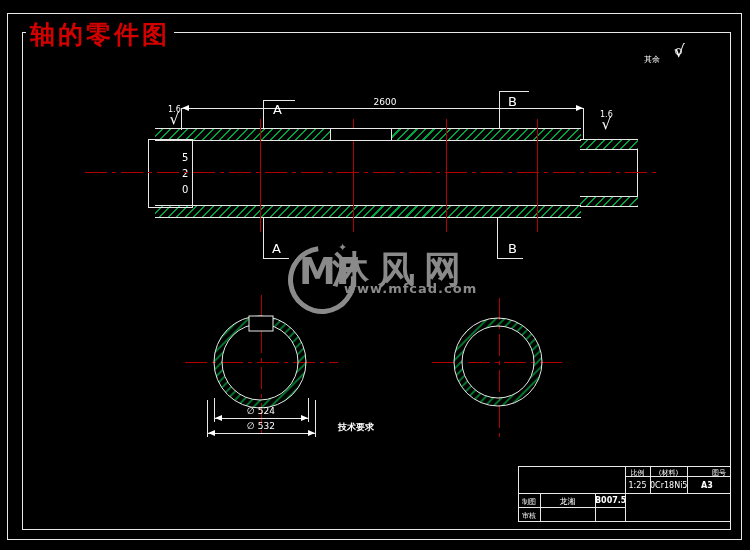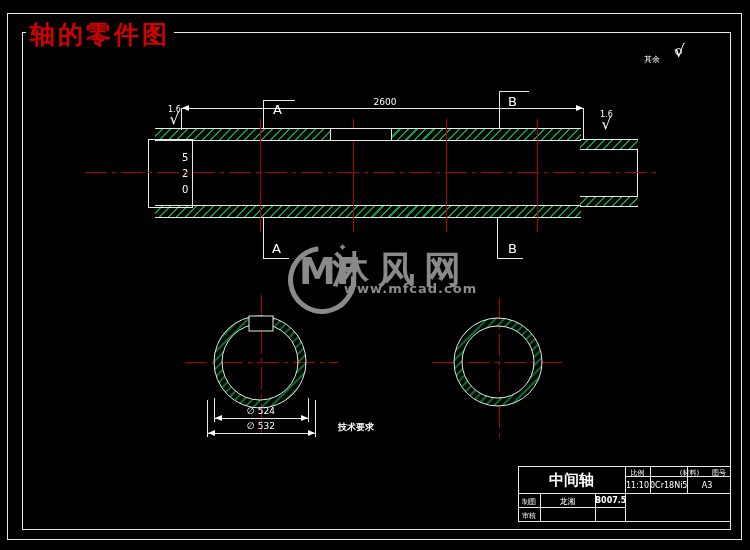--- a/index.html
+++ b/index.html
@@ -139,25 +139,24 @@
   <div class="wl" style="left:518px;top:466px;width:1px;height:55px;"></div>
   <div class="wl" style="left:625px;top:466px;width:1px;height:55px;"></div>
   <div class="wl" style="left:650px;top:466px;width:1px;height:27px;"></div>
   <div class="wl" style="left:687px;top:466px;width:1px;height:27px;"></div>
   <div class="wl" style="left:625px;top:476px;width:106px;height:1px;"></div>
   <div class="wl" style="left:518px;top:493px;width:213px;height:1px;"></div>
   <div class="wl" style="left:518px;top:507px;width:107px;height:1px;"></div>
   <div class="wl" style="left:540px;top:493px;width:1px;height:28px;"></div>
   <div class="wl" style="left:595px;top:493px;width:1px;height:28px;"></div>
 
-  <div class="txt ctr" style="left:518px;top:471px;width:107px;font-size:15px;font-weight:bold;">中间轴</div>
   <div class="txt ctr tb-label" style="left:625px;top:468px;width:25px;text-align:center;">比例</div>
-  <div class="txt ctr tb-label" style="left:650px;top:468px;width:37px;padding-left:21px;">(材料)</div>
+  <div class="txt ctr tb-label" style="left:650px;top:468px;width:37px;">(材料)</div>
   <div class="txt ctr tb-label" style="left:687px;top:468px;width:64px;">图号</div>
-  <div class="txt ctr tb-val" style="left:625px;top:481px;width:25px;">11:10</div>
+  <div class="txt ctr tb-val" style="left:625px;top:481px;width:25px;">1:25</div>
   <div class="txt ctr tb-val" style="left:650px;top:481px;width:37px;">0Cr18Ni5</div>
-  <div class="txt ctr tb-val" style="left:687px;top:481px;width:40px;">A3</div>
+  <div class="txt ctr tb-val" style="left:687px;top:481px;width:40px;font-weight:bold;">A3</div>
   <div class="txt ctr tb-label" style="left:518px;top:497px;width:22px;">制图</div>
   <div class="txt ctr tb-val" style="left:540px;top:496px;width:55px;">龙湘</div>
   <div class="txt ctr tb-val" style="left:595px;top:496px;width:30px;font-weight:bold;">B007.5</div>
   <div class="txt ctr tb-label" style="left:518px;top:511px;width:22px;">审核</div>
 
 </div>
 
 </body></html>

